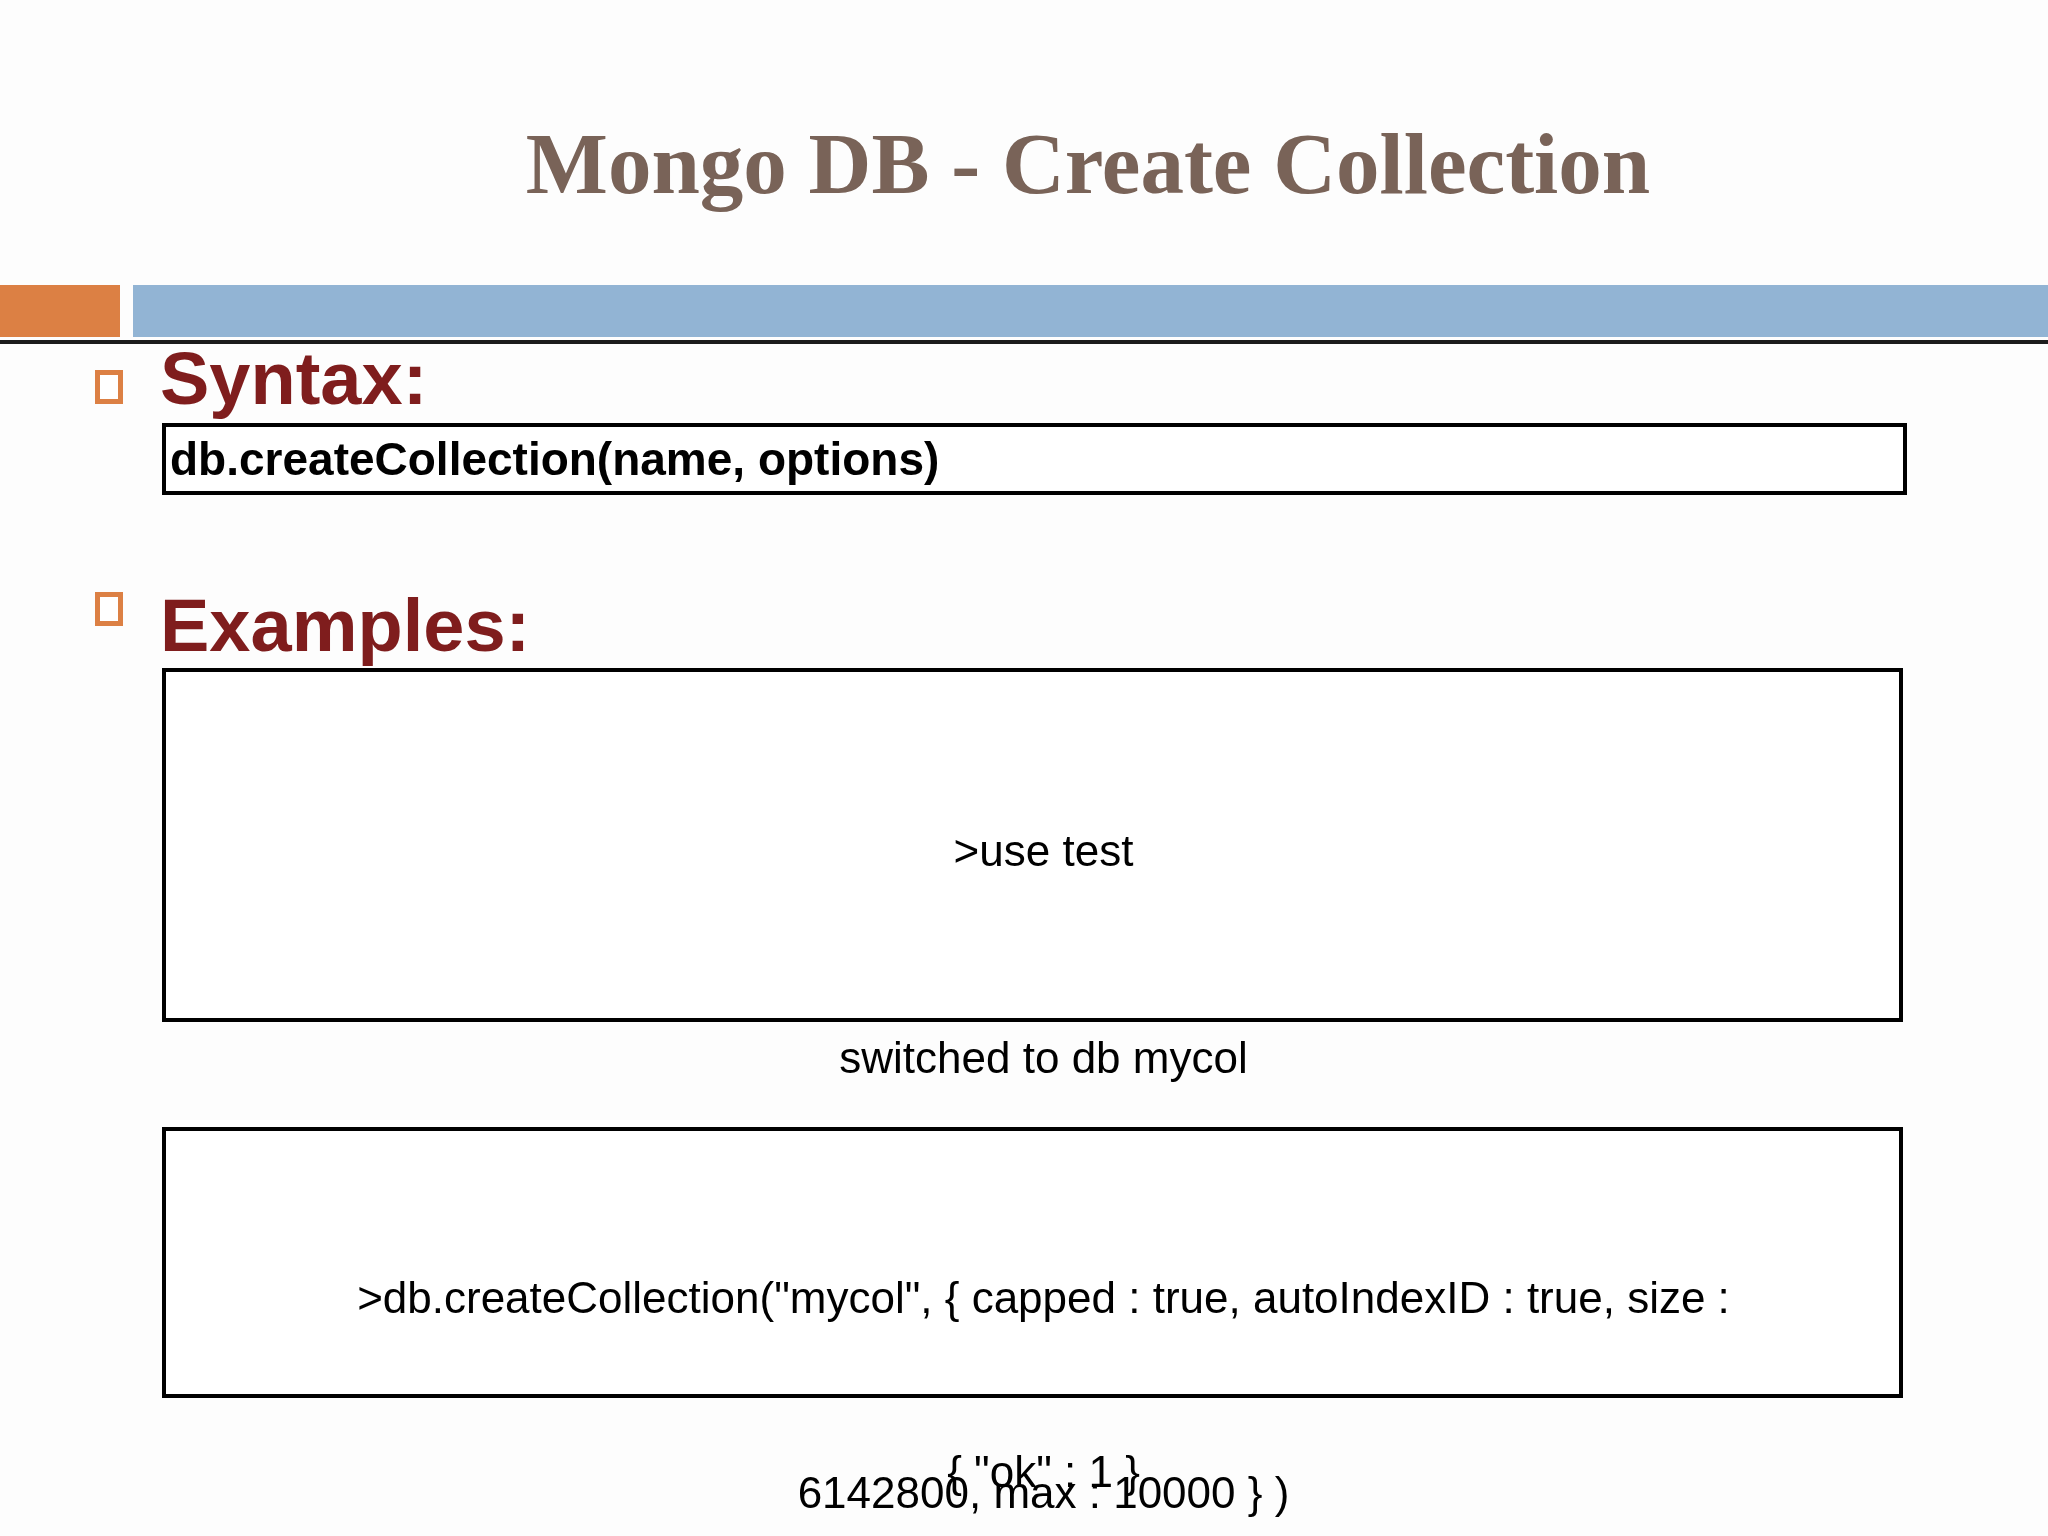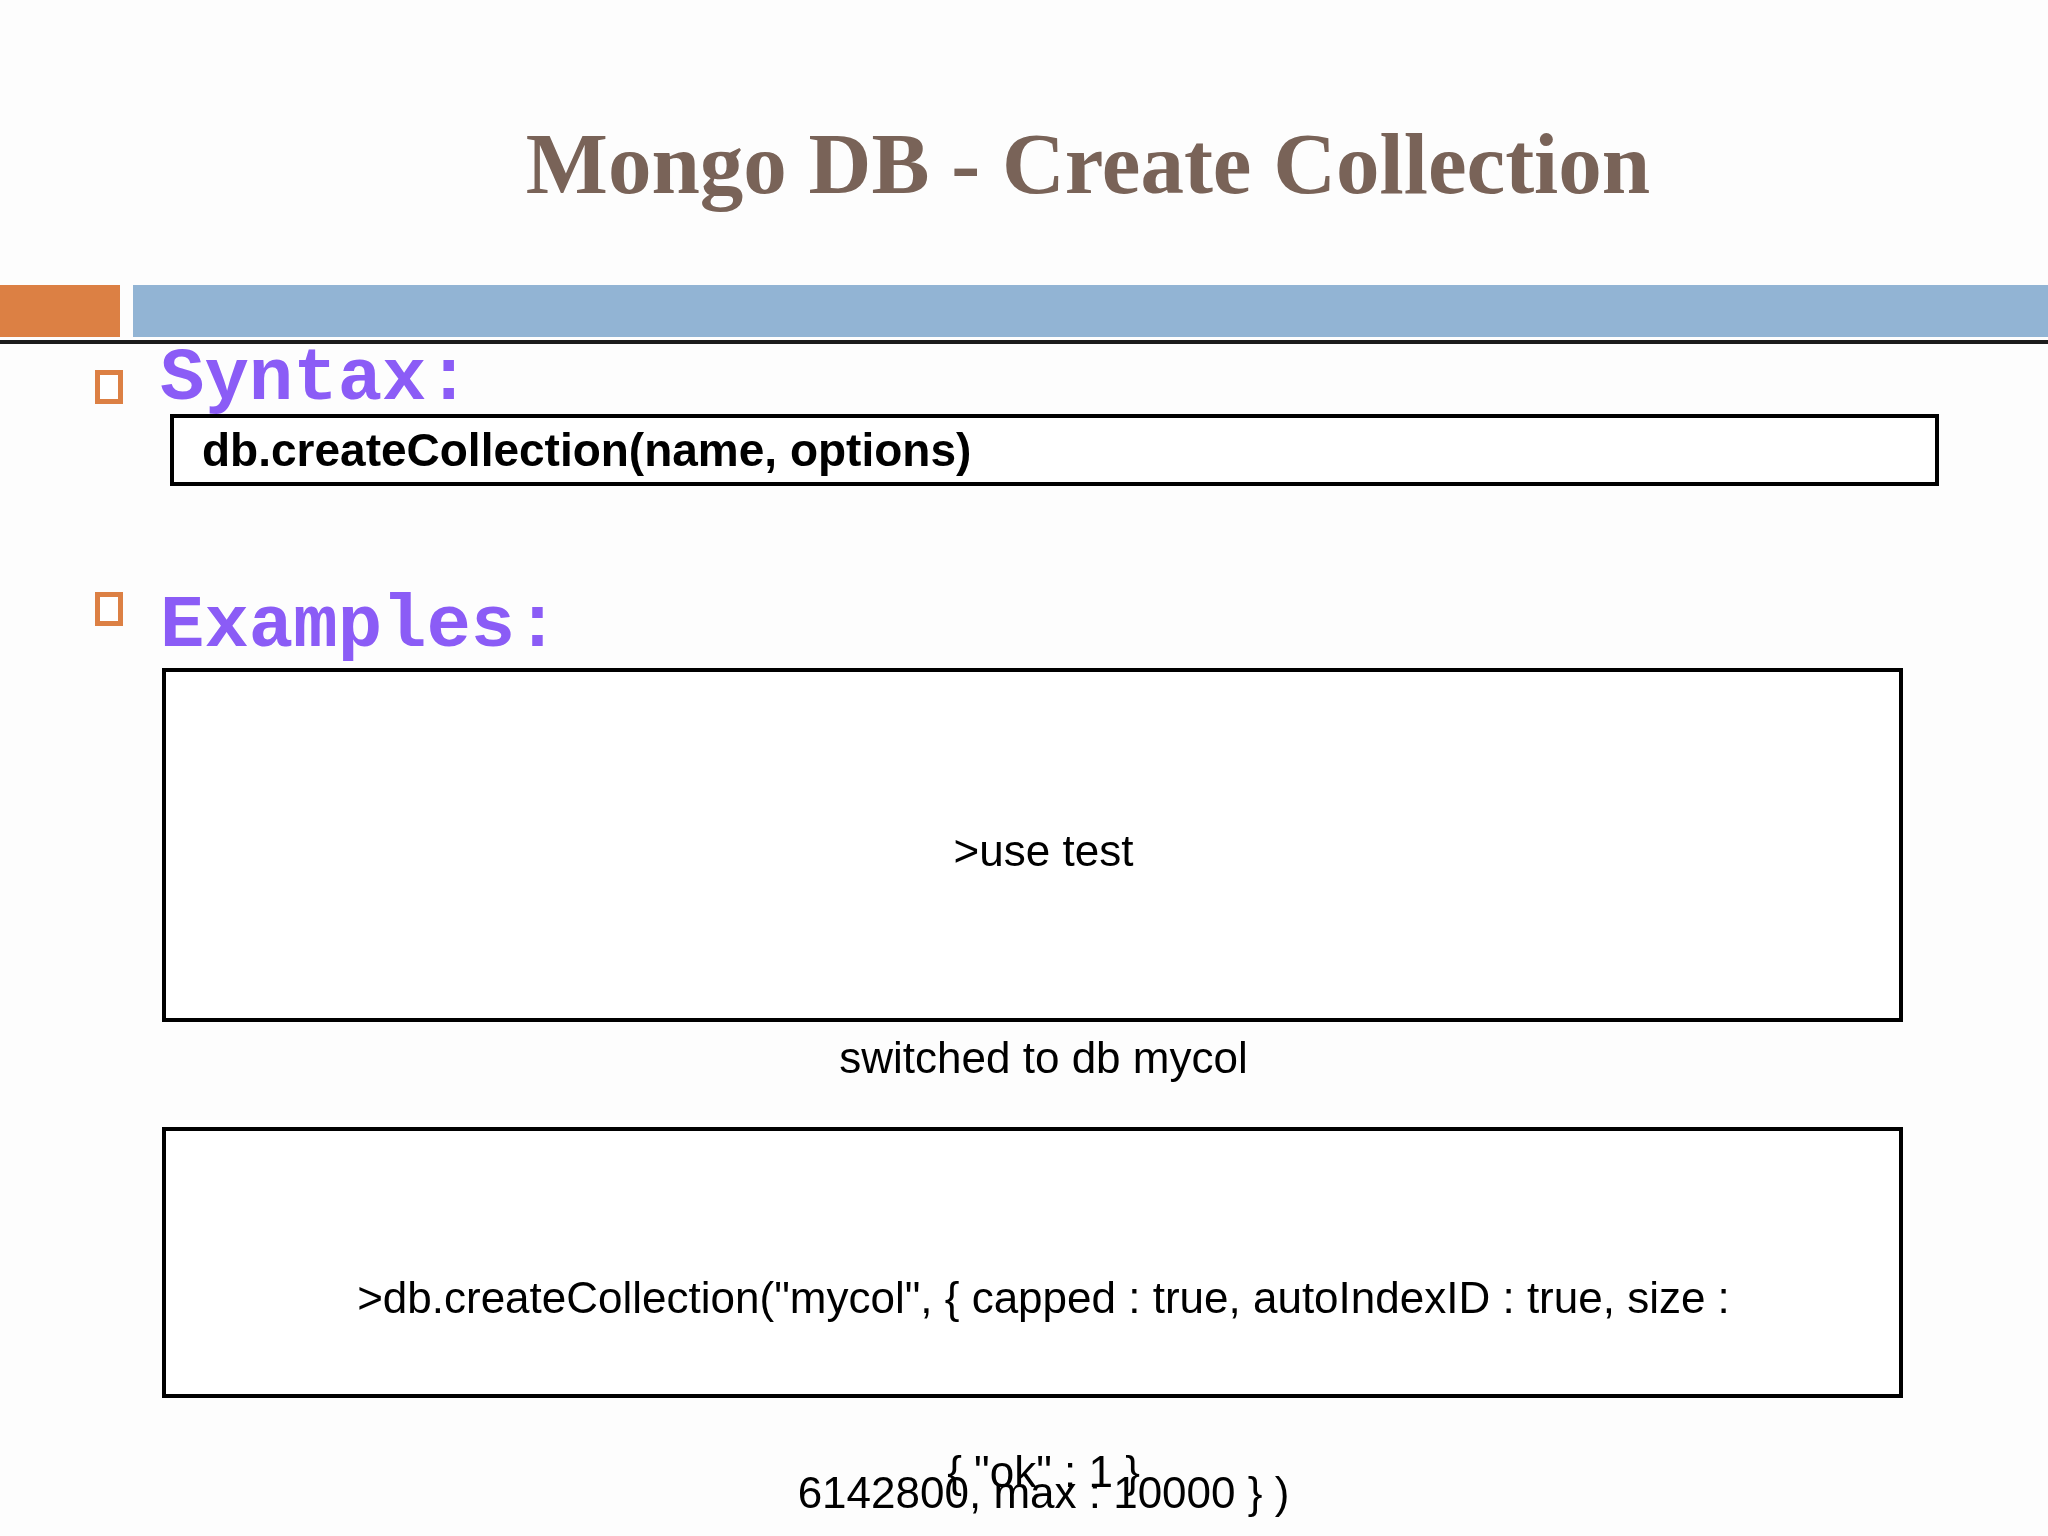--- a/index.html
+++ b/index.html
@@ -45,41 +45,40 @@
   
   .bullet {
     width: 18px; height: 24px;
     border: 5px solid var(--orange, #DC8044);
     background: #fff;
   }
   #syntax-bullet   { left: 95px; top: 370px; }
   #examples-bullet { left: 95px; top: 592px; }
 
   .section-heading {
-    font-family: Liberation Mono, monospace;
+    font-family: Liberation Sans, sans-serif;
     font-weight: bold;
     font-size: 74px;
     line-height: 1;
-    color: #8b5cf6;
+    color: #7f1d1d;
     white-space: nowrap;
   }
   #syntax-heading   { left: 160px; top: 342px; }
   #examples-heading { left: 160px; top: 564px; margin-top: 25px; }
 
   
   #syntax-box {
-    left: 162px; top: 414px;
+    left: 162px; top: 423px;
     width: 1733px; height: 64px;
     border: 4px solid #000;
     background: #fff;
     display: flex;
     align-items: center;
-    padding-left: 28px;
+    padding-left: 4px;
     box-sizing: content-box;
-    margin-left: 8px;
   }
   #syntax-code {
     font-weight: bold;
     font-size: 46px;
     white-space: nowrap;
   }
 
   
   .terminal-box {
     border: 4px solid #000;

